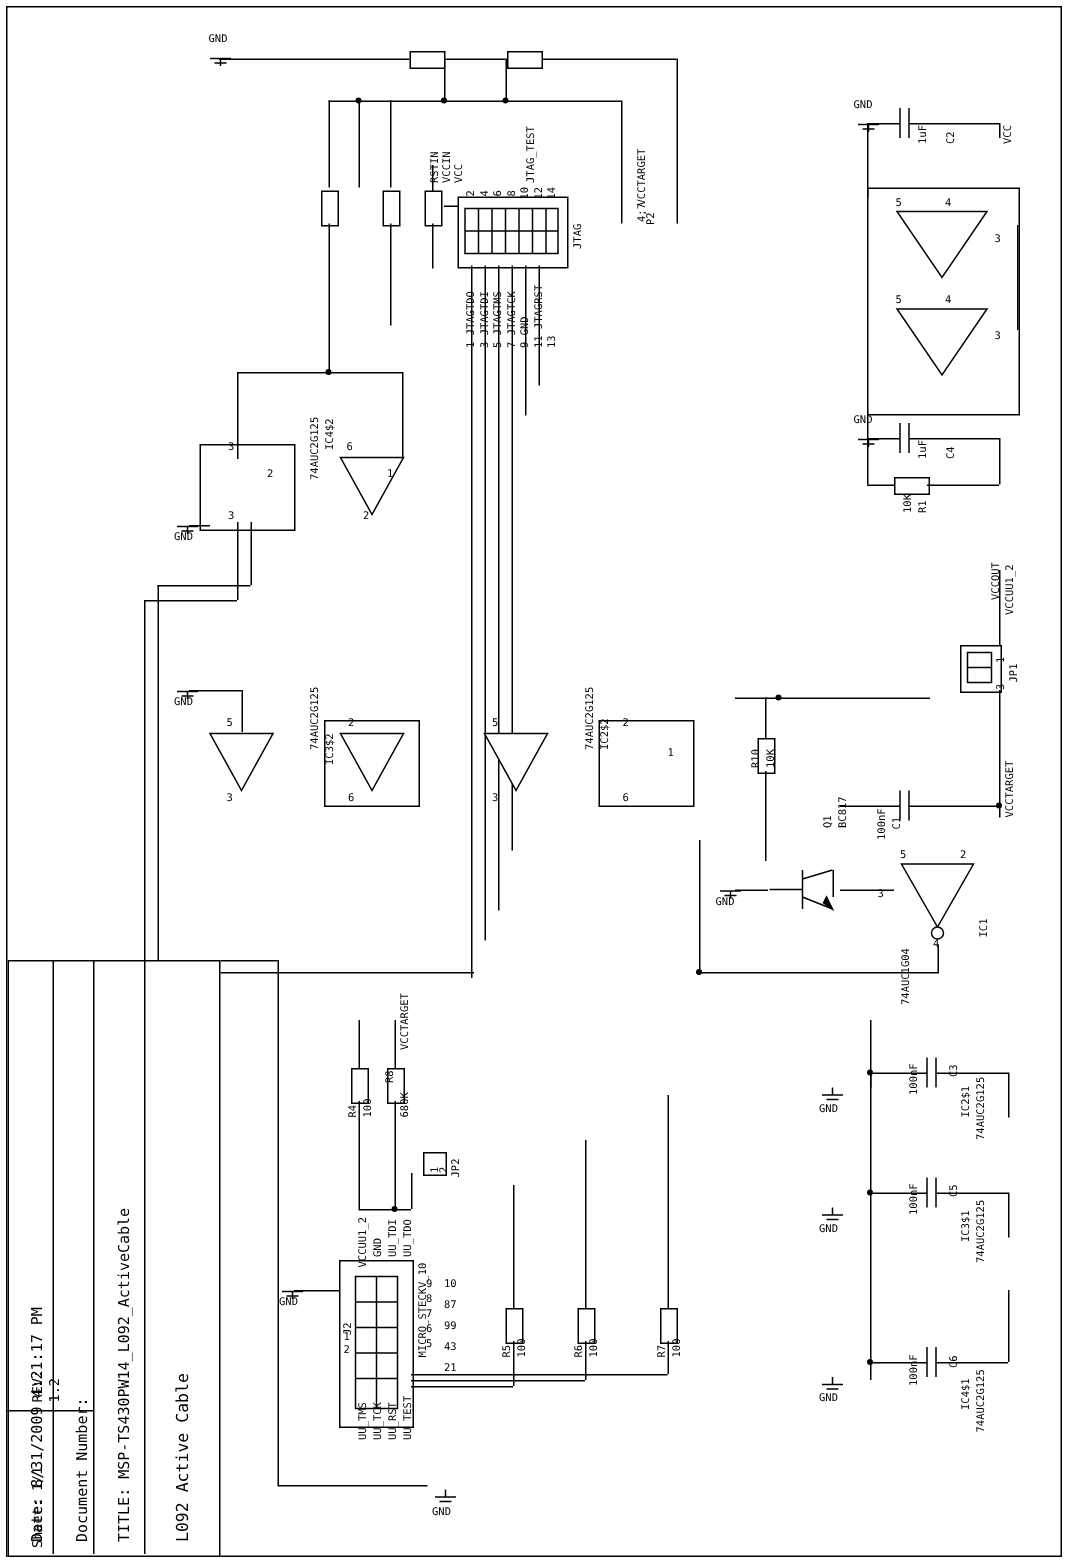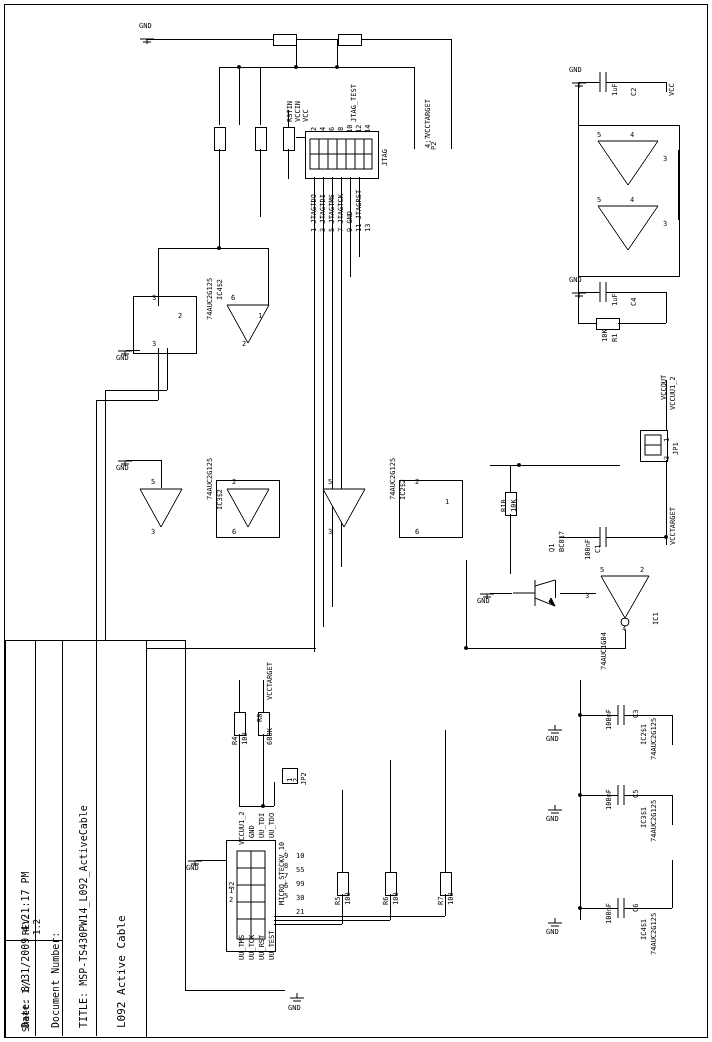--- a/index.html
+++ b/index.html
@@ -426,23 +426,23 @@
   <div class="lbl rot" style="left:248px;top:960px;">UU_TCK</div>
   <div class="lbl rot" style="left:238px;top:960px;">UU_TMS</div>
   <div class="lbl" style="left:229px;top:887px;">1</div>
   <div class="lbl" style="left:229px;top:896px;">2</div>
   <div class="lbl" style="left:284px;top:852px;">9</div>
   <div class="lbl" style="left:284px;top:862px;">8</div>
   <div class="lbl" style="left:284px;top:872px;">7</div>
   <div class="lbl" style="left:284px;top:882px;">6</div>
   <div class="lbl" style="left:284px;top:892px;">5</div>
   <div class="lbl" style="left:296px;top:852px;">10</div>
-  <div class="lbl" style="left:296px;top:866px;">55</div>
+  <div class="lbl" style="left:296px;top:866px;">87</div>
   <div class="lbl" style="left:296px;top:880px;">99</div>
-  <div class="lbl" style="left:296px;top:894px;">30</div>
+  <div class="lbl" style="left:296px;top:894px;">43</div>
   <div class="lbl" style="left:296px;top:908px;">21</div>
 
   <div class="gndg" style="left:186px;top:852px;">
     <svg width="18" height="14">
         <g stroke="#000" stroke-width="1">
           <line x1="9" y1="9" x2="9" y2="14"></line>
           <line x1="2" y1="9" x2="16" y2="9"></line>
           <line x1="5" y1="12" x2="13" y2="12"></line>
         </g>
       </svg>

